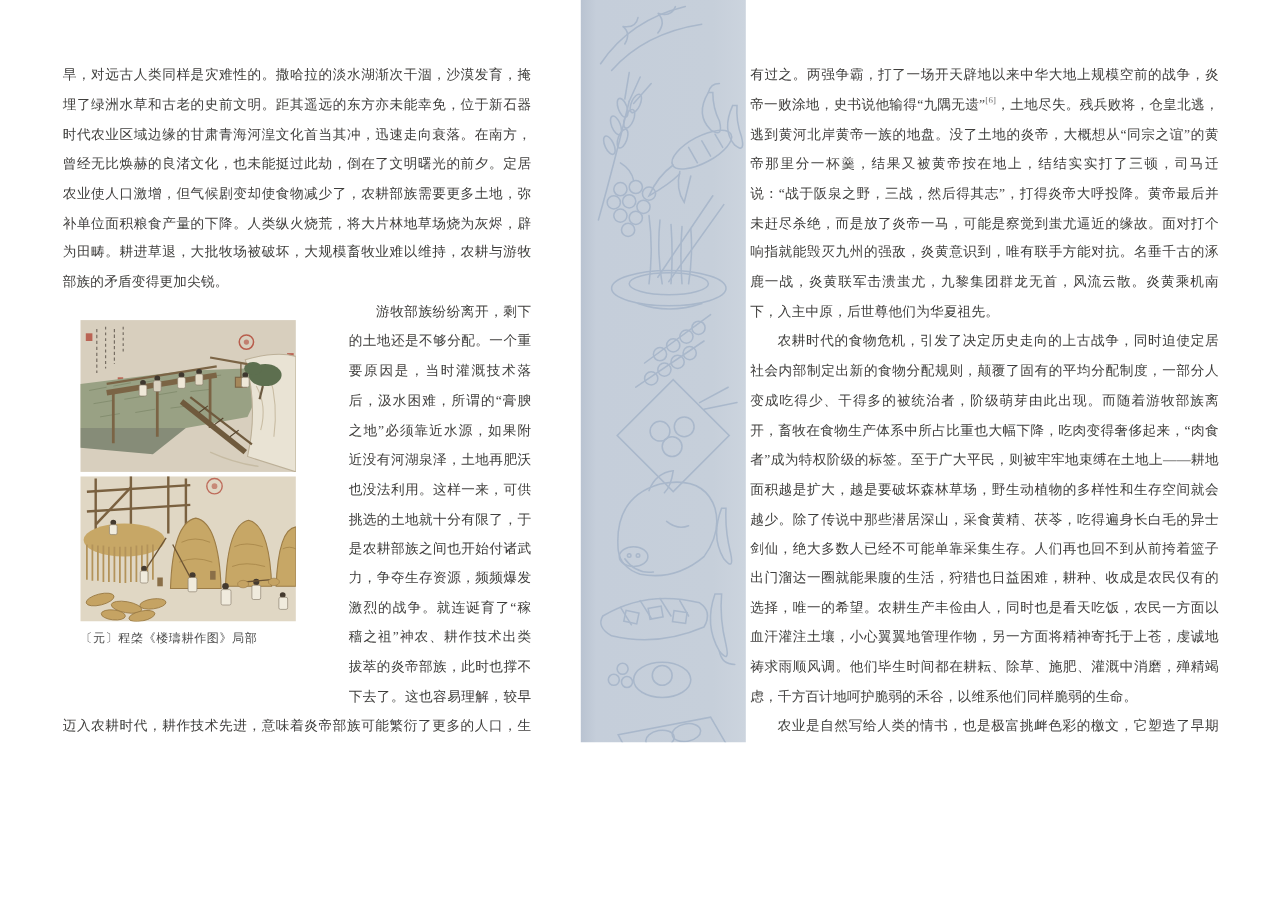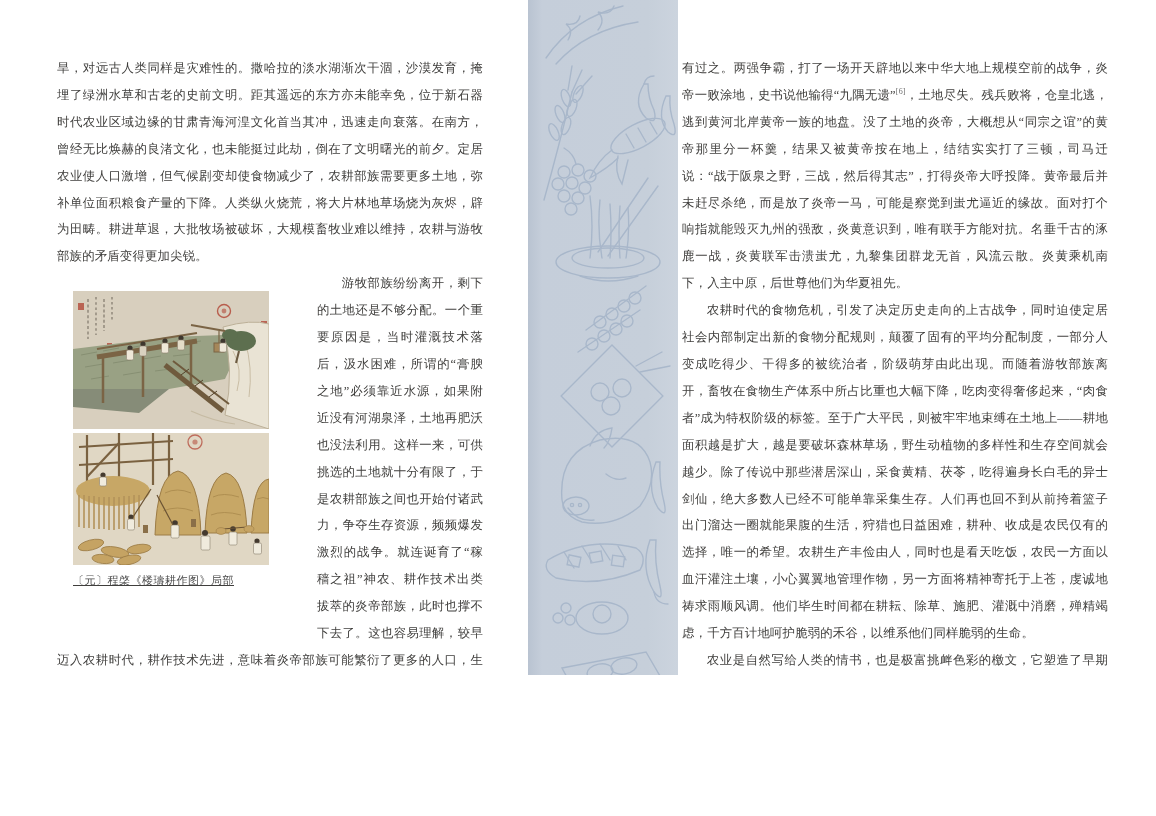--- a/index.html
+++ b/index.html
@@ -10,21 +10,21 @@
          background:linear-gradient(90deg,#b9c3d1 0px,#c5ceda 14px,#c6cfda 120px,#ccd4de 150px);}
   .spine svg{display:block;}
   
   .page{position:absolute;top:55px;width:426px;}
   .page-left{left:57px;}
   .page-right{left:682px;}
   .prose p{margin:0;font-size:12.4px;line-height:26.9px;text-align:justify;letter-spacing:.18px;}
   .prose p.indent{text-indent:2em;}
   .prose sup{font-size:8px;color:#6a6a6a;vertical-align:super;line-height:0;}
   
-  figure.painting{float:left;width:196px;margin:5px 32px 20px 0;padding:16px;text-decoration:underline;}
+  figure.painting{float:left;width:196px;margin:5px 32px 20px 0;padding:16px;}
   figure.painting svg{display:block;}
   figure.painting .img2{margin-top:4px;}
   figure.painting figcaption{margin-top:8px;font-size:11px;color:#4c4c4c;letter-spacing:.5px;
         font-family:"Liberation Sans","DejaVu Sans",sans-serif;}
   
   .footer{position:absolute;top:746px;display:flex;align-items:center;
           font-family:"Liberation Sans","DejaVu Sans",sans-serif;}
   .footer-left{left:57px;gap:15px;}
   .footer-right{right:48px;gap:26px;justify-content:space-between;}
   .pagenum-circle{width:26px;height:26px;border-radius:50%;background:#0c4a6e;color:#f4f6f8;

